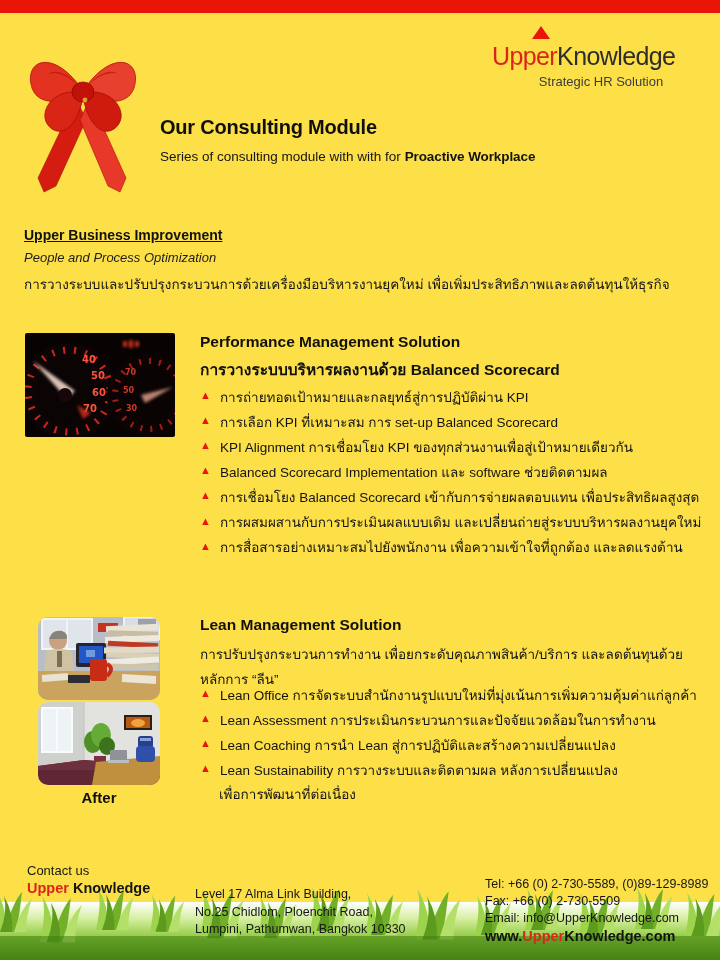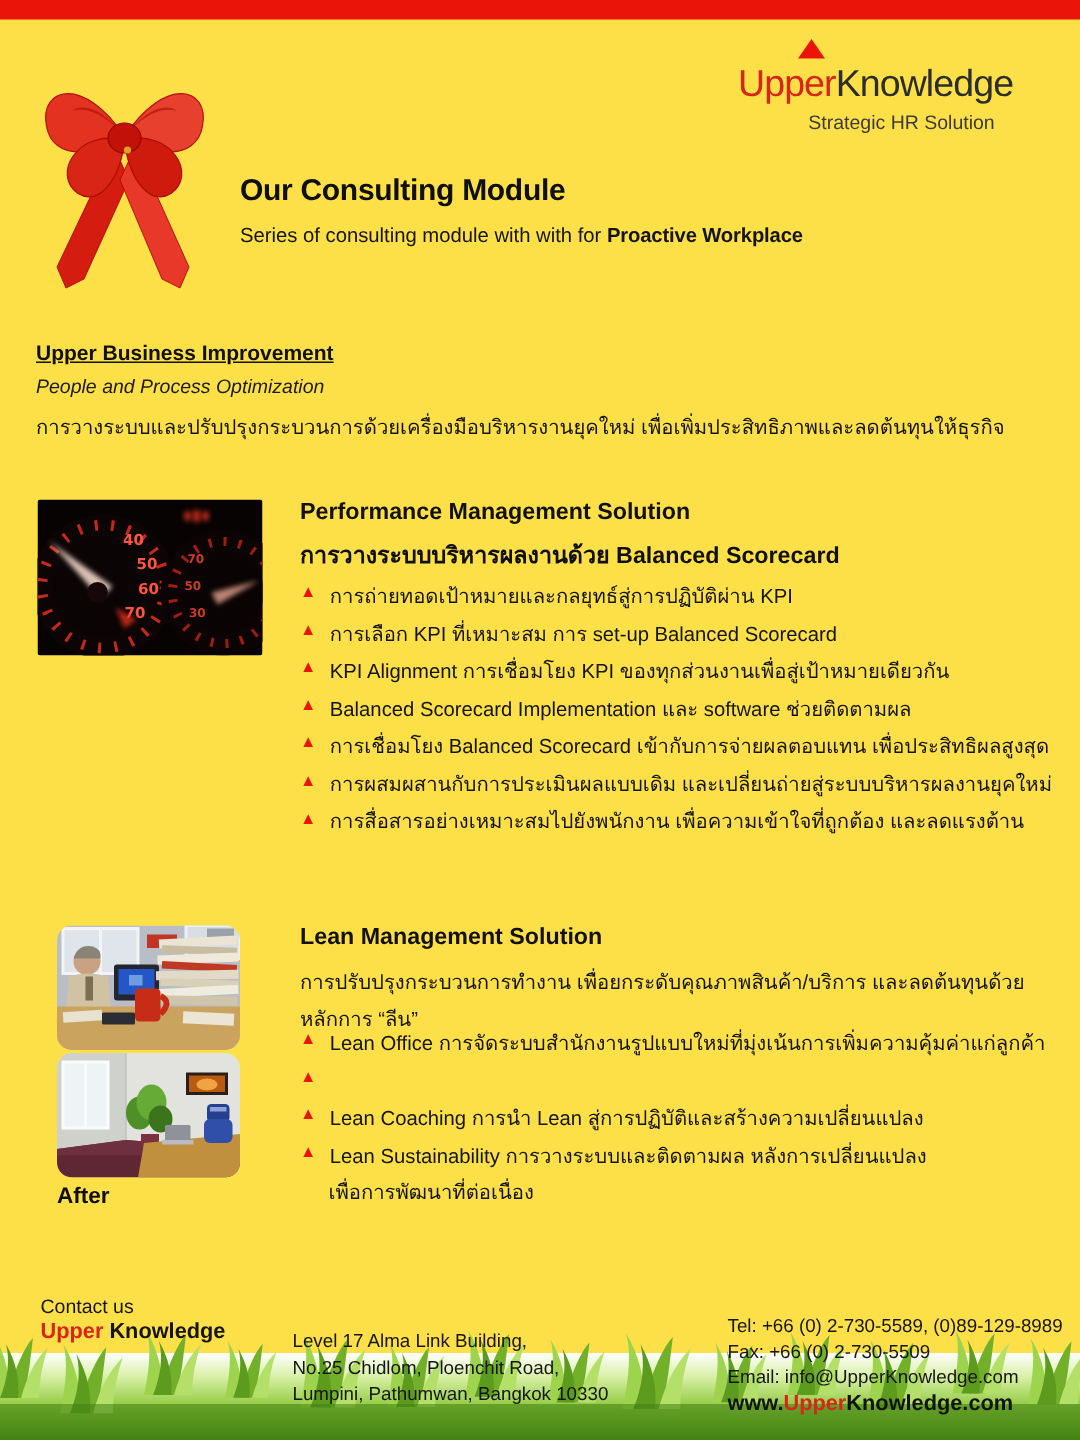--- a/index.html
+++ b/index.html
@@ -39,21 +39,21 @@
   ul.bullets { position:absolute; list-style:none; }
   ul.bullets li { height:25.1px; display:flex; align-items:center; gap:9px; font-size:13.5px; color:#141414; white-space:nowrap; }
   ul.bullets .tri { font-size:11px; color:var(--accent_red); line-height:1; flex:0 0 auto; transform:translateY(-1px); }
   .perf-list { left:200px; top:384px; }
 
   
   .before-label { position:absolute; left:38px; top:600px; width:122px; text-align:center; font-size:14.5px; font-weight:bold; color:#0f0f0f;margin-top:18px; }
   .photo { position:absolute; left:38px; width:122px; height:83px; border-radius:10px; overflow:hidden; }
   .photo-before { top:617px; }
   .photo-after { top:702px; }
-  .after-label { position:absolute; left:38px; top:789px; width:122px; font-size:15px; font-weight:bold; color:#0f0f0f; }
+  .after-label { position:absolute; left:38px; top:789px; width:122px; text-align:center; font-size:15px; font-weight:bold; color:#0f0f0f; }
   .lean-title { position:absolute; left:200px; top:616px; font-size:15.5px; font-weight:bold; color:#131010; }
   .lean-desc1 { position:absolute; left:200px; top:643px; font-size:13.5px; color:#141414; white-space:nowrap; }
   .lean-desc2 { position:absolute; left:200px; top:668px; font-size:13.5px; color:#141414; }
   .lean-list { left:200px; top:682px; }
   .lean-cont { position:absolute; left:219px; top:783px; font-size:13.5px; color:#141414; }
 
   
   .grass { position:absolute; left:0; top:878px; width:720px; height:82px; }
   .footer-text { position:absolute; z-index:2; }
   .contact-label { left:27px; top:863px; font-size:13px; color:#161616; }
@@ -240,20 +240,21 @@
   <div class="lean-title">Lean Management Solution</div>
   <div class="lean-desc1">การปรับปรุงกระบวนการทำงาน  เพื่อยกระดับคุณภาพสินค้า/บริการ  และลดต้นทุนด้วย</div>
   <div class="lean-desc2">หลักการ “ลีน”</div>
   <ul class="bullets lean-list">
     <li>
         <span class="tri">▲</span>
         <span>Lean Office   การจัดระบบสำนักงานรูปแบบใหม่ที่มุ่งเน้นการเพิ่มความคุ้มค่าแก่ลูกค้า</span>
       </li>
     <li>
         <span class="tri">▲</span>
+        <span>Lean Assessment   การประเมินกระบวนการและปัจจัยแวดล้อมในการทำงาน</span>
       </li>
     <li>
         <span class="tri">▲</span>
         <span>Lean Coaching   การนำ Lean สู่การปฏิบัติและสร้างความเปลี่ยนแปลง</span>
       </li>
     <li>
         <span class="tri">▲</span>
         <span>Lean Sustainability  การวางระบบและติดตามผล  หลังการเปลี่ยนแปลง</span>
       </li>
   </ul>

